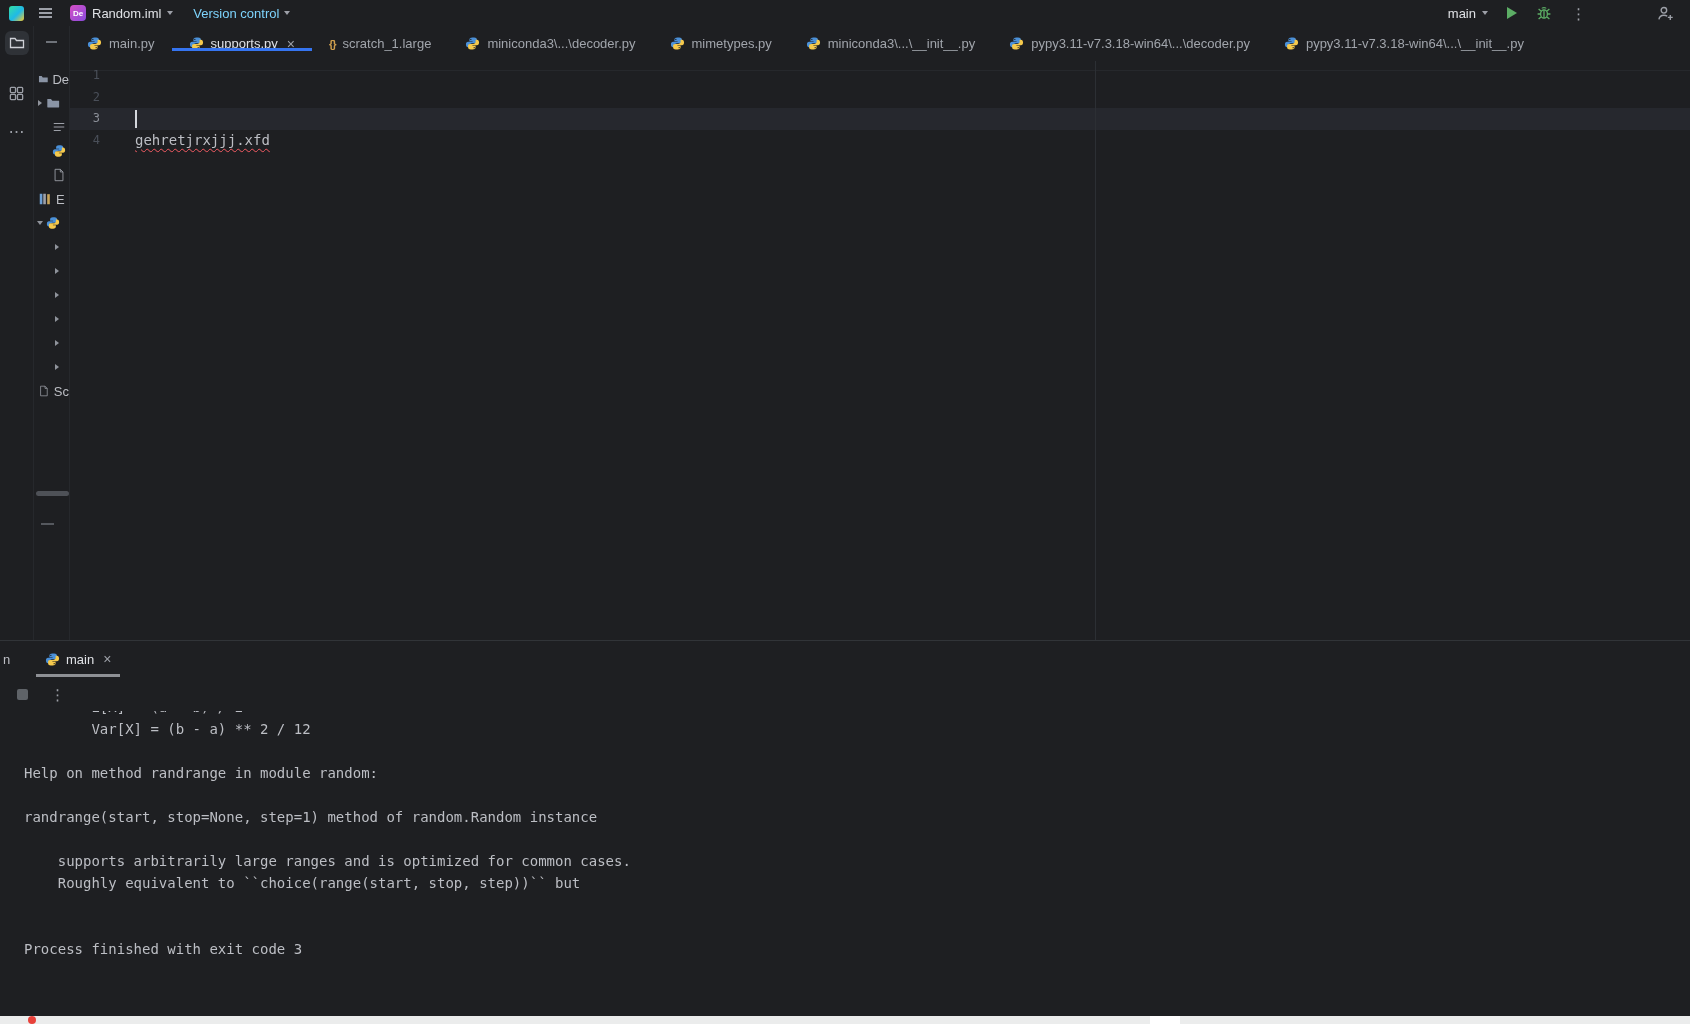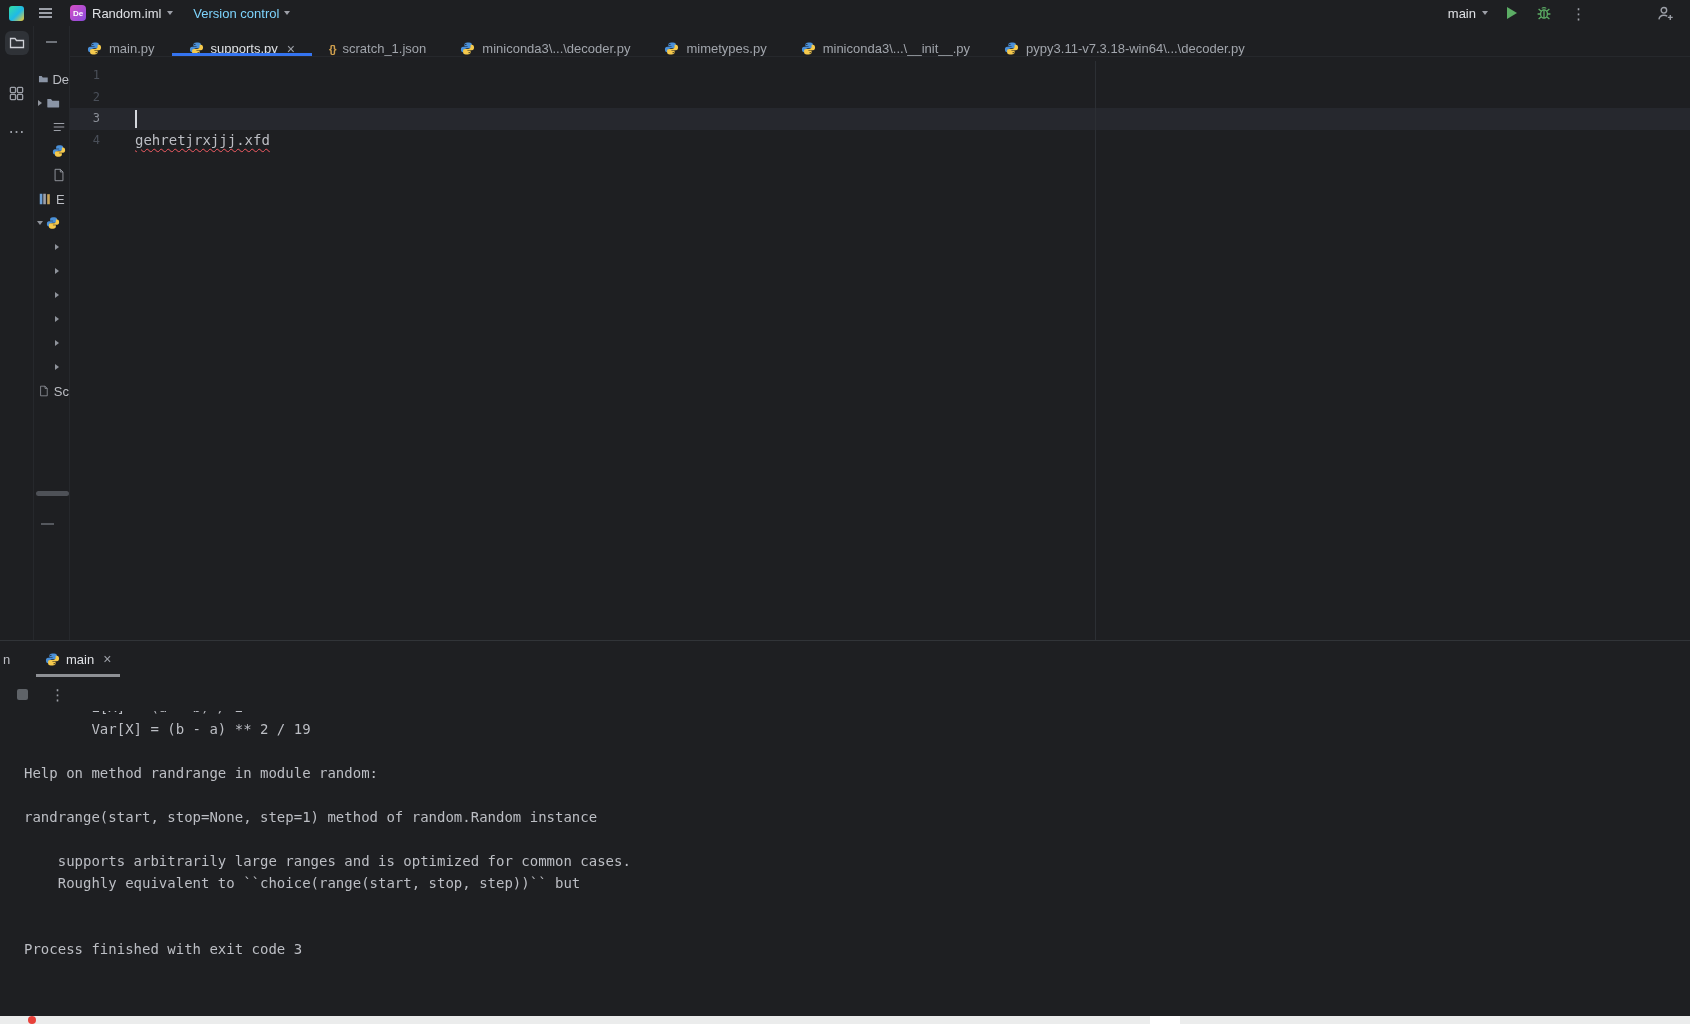--- a/index.html
+++ b/index.html
@@ -19,21 +19,21 @@
   .proj-widget { margin-left:18px; gap:6px; color:#dfe1e5; }
   .badge { width:16px; height:16px; border-radius:4px; background:linear-gradient(135deg,#d64fc6,#8a4bdc); color:#fff; font-size:8px; font-weight:bold; display:flex; align-items:center; justify-content:center; }
   .vcs-widget { margin-left:20px; color:#7dd3fc; gap:5px; }
   .caret-down { width:0; height:0; border-top:4px solid #9da0a8; border-left:3.5px solid transparent; border-right:3.5px solid transparent; display:inline-block; }
   .tb-right { margin-left:auto; display:flex; align-items:center; gap:19px; padding-right:16px; }
   .runcfg { color:#dfe1e5; gap:6px; }
   .play-tri { width:0; height:0; border-left:10px solid #5cad65; border-top:6px solid transparent; border-bottom:6px solid transparent; display:inline-block; }
   .kebab { color:#9da0a8; font-size:15px; line-height:1; }
   .cwm { margin-left:52px; }
   
-  .tabbar { position:absolute; top:22px; left:70px; right:0; height:35px; display:flex; align-items:flex-end; overflow:hidden; border-bottom:1px solid #26282c; }
+  .tabbar { position:absolute; top:36px; left:70px; right:0; height:35px; display:flex; align-items:flex-start; overflow:hidden; border-bottom:1px solid #26282c; }
   .tab { position:relative; display:flex; align-items:center; gap:7px; padding:0 17px; color:#a1a5ac; white-space:nowrap; flex:none; cursor:default; }
   .tab.active { color:#dfe1e5; }
   .tab.active::after { content:""; position:absolute; left:0; right:0; bottom:0; height:3px; background:#3574f0; }
   .tab .close { color:#9da0a8; font-size:14px; line-height:1; margin-left:2px; }
   .json-ico { color:#cf9f4e; font-size:11px; font-weight:bold; letter-spacing:-1px; }
   
   .stripe { position:absolute; top:26px; left:0; width:34px; height:614px; border-right:1px solid #26282c;
             display:flex; flex-direction:column; align-items:center; padding-top:5px; }
   .stripe-btn { width:24px; height:24px; border-radius:6px; background:#2f3237; border:none; display:flex; align-items:center; justify-content:center; }
   .stripe-ico { margin-top:30px; background:none; border:none; display:flex; }
@@ -140,21 +140,21 @@
           <path fill="#4a90d9" d="M7.9 1.5c-2 0-3.2.9-3.2 2.4v1.6h3.4v.6H3.3c-1.5 0-2.3 1.2-2.3 2.9 0 1.6.8 2.9 2.3 2.9h1.4v-1.9c0-1.4 1.2-2.4 2.7-2.4h3.3c1.2 0 2-.8 2-2V3.9c0-1.5-1.3-2.4-2.8-2.4z"></path>
           <path fill="#f5c94c" d="M8.1 14.5c2 0 3.2-.9 3.2-2.4v-1.6H7.9v-.6h4.8c1.5 0 2.3-1.2 2.3-2.9 0-1.6-.8-2.9-2.3-2.9h-1.4V6c0 1.4-1.2 2.4-2.7 2.4H5.3c-1.2 0-2 .8-2 2v1.7c0 1.5 1.3 2.4 2.8 2.4z"></path>
           <circle cx="6.2" cy="3.6" r=".7" fill="#1e1f22"></circle>
           <circle cx="9.8" cy="12.4" r=".7" fill="#1e1f22"></circle>
         </svg>
       <span>supports.py</span>
       <span class="close">×</span>
     </div>
     <div class="tab">
       <span class="json-ico">{}</span>
-      <span>scratch_1.json</span>
+      <span>scratch_1.large</span>
     </div>
     <div class="tab">
       <svg width="15" height="15" viewBox="0 0 16 16">
           <path fill="#4a90d9" d="M7.9 1.5c-2 0-3.2.9-3.2 2.4v1.6h3.4v.6H3.3c-1.5 0-2.3 1.2-2.3 2.9 0 1.6.8 2.9 2.3 2.9h1.4v-1.9c0-1.4 1.2-2.4 2.7-2.4h3.3c1.2 0 2-.8 2-2V3.9c0-1.5-1.3-2.4-2.8-2.4z"></path>
           <path fill="#f5c94c" d="M8.1 14.5c2 0 3.2-.9 3.2-2.4v-1.6H7.9v-.6h4.8c1.5 0 2.3-1.2 2.3-2.9 0-1.6-.8-2.9-2.3-2.9h-1.4V6c0 1.4-1.2 2.4-2.7 2.4H5.3c-1.2 0-2 .8-2 2v1.7c0 1.5 1.3 2.4 2.8 2.4z"></path>
           <circle cx="6.2" cy="3.6" r=".7" fill="#1e1f22"></circle>
           <circle cx="9.8" cy="12.4" r=".7" fill="#1e1f22"></circle>
         </svg>
       <span>miniconda3\...\decoder.py</span>
     </div>
@@ -177,20 +177,29 @@
       <span>miniconda3\...\__init__.py</span>
     </div>
     <div class="tab">
       <svg width="15" height="15" viewBox="0 0 16 16">
           <path fill="#4a90d9" d="M7.9 1.5c-2 0-3.2.9-3.2 2.4v1.6h3.4v.6H3.3c-1.5 0-2.3 1.2-2.3 2.9 0 1.6.8 2.9 2.3 2.9h1.4v-1.9c0-1.4 1.2-2.4 2.7-2.4h3.3c1.2 0 2-.8 2-2V3.9c0-1.5-1.3-2.4-2.8-2.4z"></path>
           <path fill="#f5c94c" d="M8.1 14.5c2 0 3.2-.9 3.2-2.4v-1.6H7.9v-.6h4.8c1.5 0 2.3-1.2 2.3-2.9 0-1.6-.8-2.9-2.3-2.9h-1.4V6c0 1.4-1.2 2.4-2.7 2.4H5.3c-1.2 0-2 .8-2 2v1.7c0 1.5 1.3 2.4 2.8 2.4z"></path>
           <circle cx="6.2" cy="3.6" r=".7" fill="#1e1f22"></circle>
           <circle cx="9.8" cy="12.4" r=".7" fill="#1e1f22"></circle>
         </svg>
       <span>pypy3.11-v7.3.18-win64\...\decoder.py</span>
+    </div>
+    <div class="tab">
+      <svg width="15" height="15" viewBox="0 0 16 16">
+          <path fill="#4a90d9" d="M7.9 1.5c-2 0-3.2.9-3.2 2.4v1.6h3.4v.6H3.3c-1.5 0-2.3 1.2-2.3 2.9 0 1.6.8 2.9 2.3 2.9h1.4v-1.9c0-1.4 1.2-2.4 2.7-2.4h3.3c1.2 0 2-.8 2-2V3.9c0-1.5-1.3-2.4-2.8-2.4z"></path>
+          <path fill="#f5c94c" d="M8.1 14.5c2 0 3.2-.9 3.2-2.4v-1.6H7.9v-.6h4.8c1.5 0 2.3-1.2 2.3-2.9 0-1.6-.8-2.9-2.3-2.9h-1.4V6c0 1.4-1.2 2.4-2.7 2.4H5.3c-1.2 0-2 .8-2 2v1.7c0 1.5 1.3 2.4 2.8 2.4z"></path>
+          <circle cx="6.2" cy="3.6" r=".7" fill="#1e1f22"></circle>
+          <circle cx="9.8" cy="12.4" r=".7" fill="#1e1f22"></circle>
+        </svg>
+      <span>pypy3.11-v7.3.18-win64\...\__init__.py</span>
     </div>
 
   </nav>
 
   <div class="stripe">
     <button class="stripe-btn">
       <svg width="16" height="16" viewBox="0 0 16 16" fill="none" stroke="#ced0d6" stroke-width="1.3">
           <path d="M1.5 3.5h4.5l1.5 2h7v7h-13z"></path>
         </svg>
     </button>
@@ -313,21 +322,21 @@
         <span>main</span>
         <span class="close">×</span>
       </div>
     </div>
     <div class="run-toolbar">
       <button class="stop-sq"></button>
       <button class="ibtn kebab">⋮</button>
     </div>
     <div class="console">
       <div>        E[X] = (a + b) / 2</div>
-      <div>        Var[X] = (b - a) ** 2 / 19</div>
+      <div>        Var[X] = (b - a) ** 2 / 12</div>
       <div></div>
       <div>Help on method randrange in module random:</div>
       <div></div>
       <div>randrange(start, stop=None, step=1) method of random.Random instance</div>
       <div></div>
       <div>    supports arbitrarily large ranges and is optimized for common cases.</div>
       <div>    Roughly equivalent to ``choice(range(start, stop, step))`` but</div>
       <div></div>
       <div></div>
       <div>Process finished with exit code 3</div>

